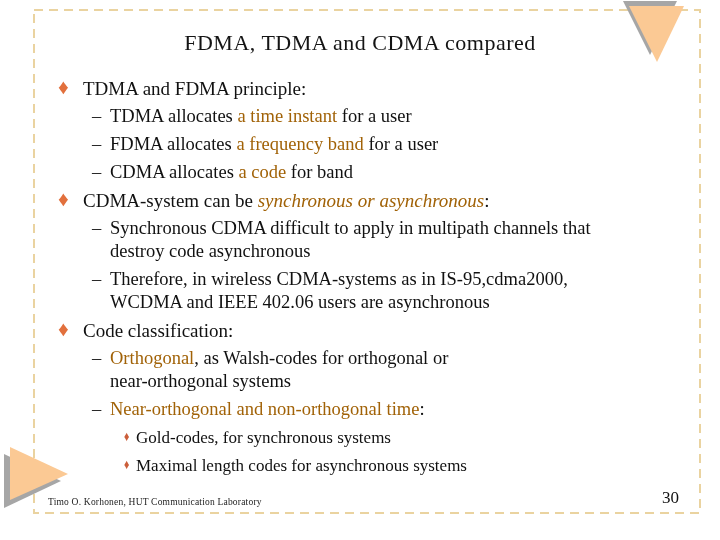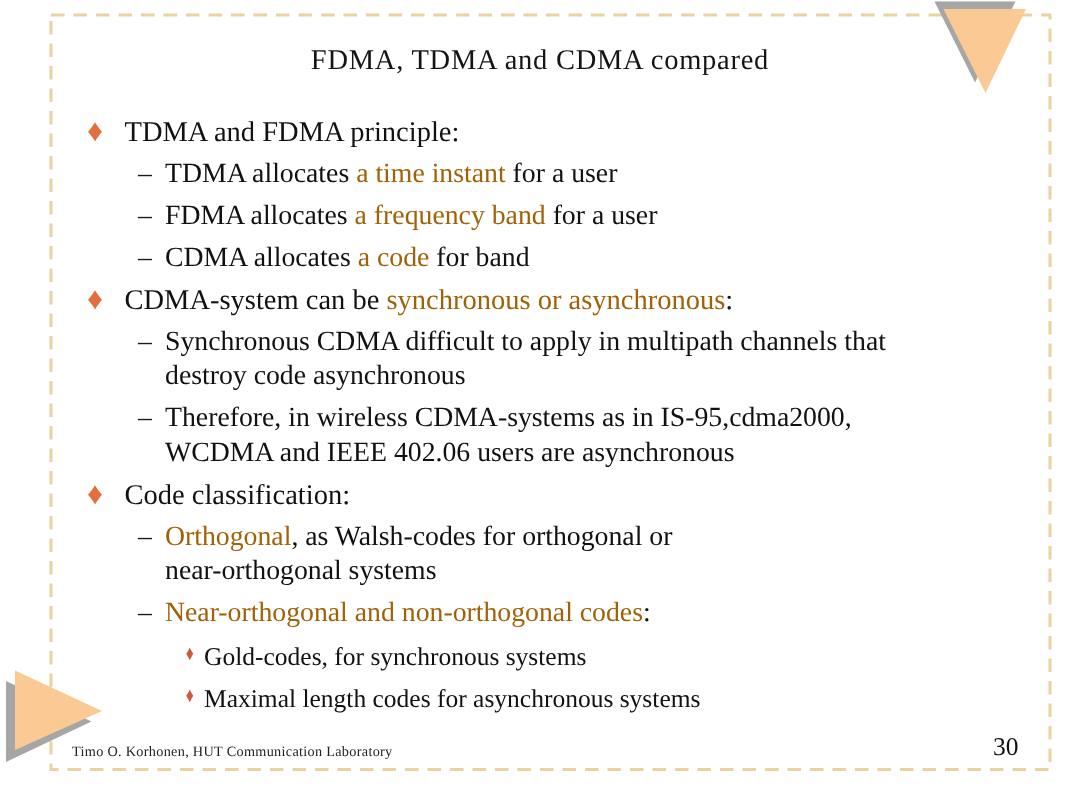--- a/index.html
+++ b/index.html
@@ -7,39 +7,39 @@
     position:relative; width:720px; height:540px; background:#ffffff;
     overflow:hidden; font-family:"Liberation Serif", serif; color:#111111;
   }
   .border-svg, .tri-svg { position:absolute; pointer-events:none; }
   .border-svg { left:0; top:0; }
   .tri-tr { right:25px; top:0; }
   .tri-bl { left:0; top:443px; }
 
   .title {
     position:absolute; top:30px; left:0; width:100%;
-    text-align:center; font-size:19px; font-weight:400; color:#141414;
+    text-align:center; font-size:22px; font-weight:400; color:#141414;
     letter-spacing:0.5px;
   }
   .content { position:absolute; top:75px; left:0; width:700px; }
   .item { position:relative; line-height:23px; margin-bottom:5px; }
   .l1 { margin-left:58px; padding-left:25px; font-size:19px; margin-top:2px; }
   .l2 { margin-left:58px; padding-left:52px; font-size:18.5px; }
   .l3 { margin-left:58px; padding-left:78px; font-size:17px; }
   .bullet { position:absolute; }
   .l1 .bullet {
     left:0; top:-1px; color:#e2703d; font-size:21px; line-height:23px;
   }
   .l2 .bullet { left:34px; top:0; color:#1a1a1a; }
   .l3 .bullet {
     left:65px; top:-1px; color:#cb5e3a; font-size:14px; line-height:23px;
     display:inline-block; transform:scaleX(.75);
   }
   .navy { color:#a16207; }
-  .ital { }
+  .ital { font-style:italic; }
   .footer {
     position:absolute; left:48px; top:497px; font-size:9.5px;
     color:#222222; letter-spacing:0.2px;
   }
   .pagenum {
     position:absolute; left:662px; top:488px; font-size:17px; color:#111111;
   }
 </style>
 </head>
 <body>
@@ -104,21 +104,21 @@
       <span>Code classification:</span>
     </div>
 
     <div class="item l2">
       <span class="bullet">–</span>
       <span><span class="navy">Orthogonal</span><span>, as Walsh-codes for orthogonal or</span><br><span>near-orthogonal systems</span></span>
     </div>
 
     <div class="item l2">
       <span class="bullet">–</span>
-      <span><span class="navy">Near-orthogonal and non-orthogonal codes</span><span>:</span></span>
+      <span><span class="navy">Near-orthogonal and non-orthogonal time</span><span>:</span></span>
     </div>
 
     <div class="item l3">
       <span class="bullet">♦</span>
       <span>Gold-codes, for synchronous systems</span>
     </div>
 
     <div class="item l3">
       <span class="bullet">♦</span>
       <span>Maximal length codes for asynchronous systems</span>

